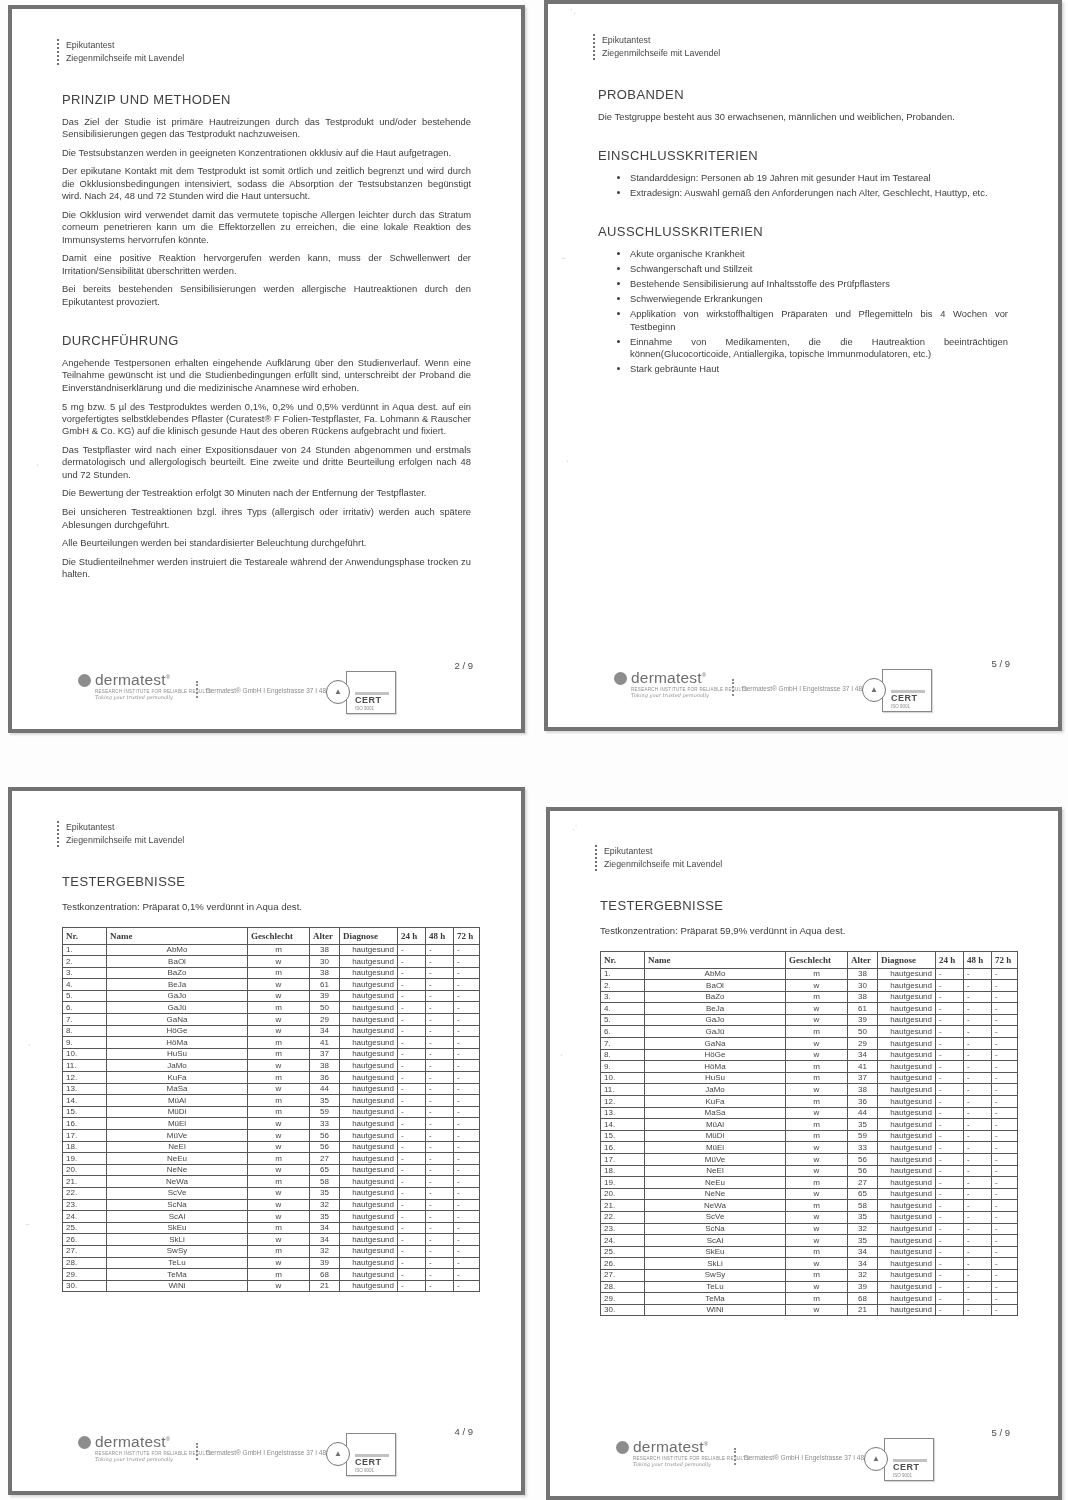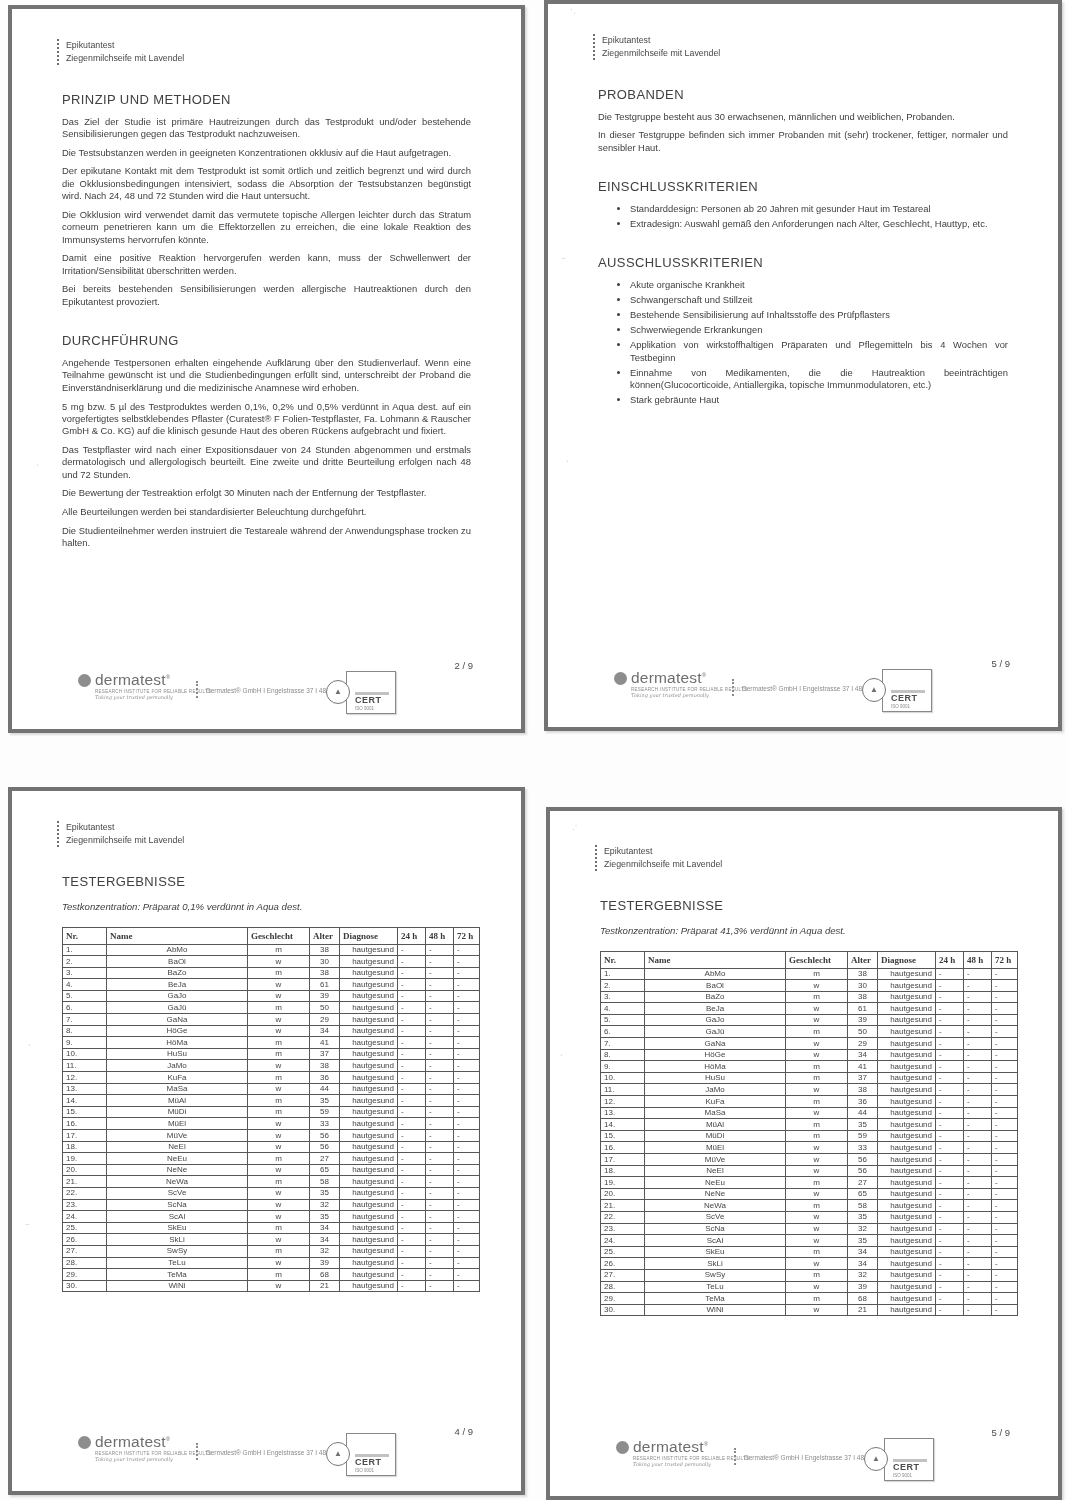--- a/index.html
+++ b/index.html
@@ -23,21 +23,21 @@
   h2{font-size:13px;font-weight:400;letter-spacing:.4px;color:#404040;
      margin:25px 0 9px 0;}
   .content > h2:first-of-type{margin-top:27px;}
 
   .paras p{font-size:9.4px;line-height:1.31;margin:0 0 6.5px 0;
            text-align:justify;text-justify:inter-word;color:#3e3e3e;}
   ul.bullets{margin:4px 0 10px 0;padding-left:32px;}
   ul.bullets li{font-size:9.4px;line-height:1.33;margin:0 0 2.5px 0;
                 text-align:justify;color:#3e3e3e;}
 
-  .subtitle{font-size:9.6px;margin:12px 0 0 0;color:#3e3e3e;font-style:italic;}
+  .subtitle{font-size:9.6px;margin:12px 0 0 0;color:#3e3e3e;}
 
   table.results{border-collapse:collapse;margin-top:15px;width:417px;table-layout:fixed;}
   table.results th, table.results td{border:1px solid #565656;overflow:hidden;white-space:nowrap;}
   table.results th{font-size:9px;font-weight:700;text-align:left;padding:3px 3px;color:#3a3a3a;font-family:Liberation Serif, serif;}
   table.results td{font-size:8px;padding:.5px 3px;line-height:1.2;color:#454545;}
   table.results td:nth-child(1){text-align:left;}
   table.results td:nth-child(2){text-align:center;}
   table.results td:nth-child(3){text-align:center;}
   table.results td:nth-child(4){text-align:center;}
   table.results td:nth-child(5){text-align:right;}
@@ -87,20 +87,21 @@
           <p>Die Okklusion wird verwendet damit das vermutete topische Allergen leichter durch das Stratum corneum penetrieren kann um die Effektorzellen zu erreichen, die eine lokale Reaktion des Immunsystems hervorrufen könnte.</p>
           <p>Damit eine positive Reaktion hervorgerufen werden kann, muss der Schwellenwert der Irritation/Sensibilität überschritten werden.</p>
           <p>Bei bereits bestehenden Sensibilisierungen werden allergische Hautreaktionen durch den Epikutantest provoziert.</p>
         </div>
       <h2>DURCHFÜHRUNG</h2>
       <div class="paras">
           <p>Angehende Testpersonen erhalten eingehende Aufklärung über den Studienverlauf. Wenn eine Teilnahme gewünscht ist und die Studienbedingungen erfüllt sind, unterschreibt der Proband die Einverständniserklärung und die medizinische Anamnese wird erhoben.</p>
           <p>5 mg bzw. 5 µl des Testproduktes werden 0,1%, 0,2% und 0,5% verdünnt in Aqua dest. auf ein vorgefertigtes selbstklebendes Pflaster (Curatest® F Folien-Testpflaster, Fa. Lohmann &amp; Rauscher GmbH &amp; Co. KG) auf die klinisch gesunde Haut des oberen Rückens aufgebracht und fixiert.</p>
           <p>Das Testpflaster wird nach einer Expositionsdauer von 24 Stunden abgenommen und erstmals dermatologisch und allergologisch beurteilt. Eine zweite und dritte Beurteilung erfolgen nach 48 und 72 Stunden.</p>
           <p>Die Bewertung der Testreaktion erfolgt 30 Minuten nach der Entfernung der Testpflaster.</p>
+          <p>Bei unsicheren Testreaktionen bzgl. ihres Typs (allergisch oder irritativ) werden auch spätere Ablesungen durchgeführt.</p>
           <p>Alle Beurteilungen werden bei standardisierter Beleuchtung durchgeführt.</p>
           <p>Die Studienteilnehmer werden instruiert die Testareale während der Anwendungsphase trocken zu halten.</p>
         </div>
     </div>
     <div class="pagenum">2 / 9</div>
     <div class="brandrow">
       <div class="logo">
         <span class="logo-dot"></span>
         <div>
           <div class="word"><span>dermatest</span><sup>®</sup></div>
@@ -124,25 +125,24 @@
 
   <section class="page page2">
     <div class="content">
       <div class="dochead">
         <div>Epikutantest</div>
         <div>Ziegenmilchseife mit Lavendel</div>
       </div>
       <h2>PROBANDEN</h2>
       <div class="paras">
           <p>Die Testgruppe besteht aus 30 erwachsenen, männlichen und weiblichen, Probanden.</p>
-          <p>In dieser Testgruppe befinden sich immer Probanden mit (sehr) trockener, fettiger, normaler und sensibler Haut.</p>
         </div>
       <h2>EINSCHLUSSKRITERIEN</h2>
       <ul class="bullets">
-          <li>Standarddesign: Personen ab 20 Jahren mit gesunder Haut im Testareal</li>
+          <li>Standarddesign: Personen ab 19 Jahren mit gesunder Haut im Testareal</li>
           <li>Extradesign: Auswahl gemäß den Anforderungen nach Alter, Geschlecht, Hauttyp, etc.</li>
         </ul>
       <h2>AUSSCHLUSSKRITERIEN</h2>
       <ul class="bullets">
           <li>Akute organische Krankheit</li>
           <li>Schwangerschaft und Stillzeit</li>
           <li>Bestehende Sensibilisierung auf Inhaltsstoffe des Prüfpflasters</li>
           <li>Schwerwiegende Erkrankungen</li>
           <li>Applikation von wirkstoffhaltigen Präparaten und Pflegemitteln bis 4 Wochen vor Testbeginn</li>
           <li>Einnahme von Medikamenten, die die Hautreaktion beeinträchtigen können(Glucocorticoide, Antiallergika, topische Immunmodulatoren, etc.)</li>
@@ -532,21 +532,21 @@
     </div>
   </section>
 
   <section class="page page4">
     <div class="content">
       <div class="dochead">
         <div>Epikutantest</div>
         <div>Ziegenmilchseife mit Lavendel</div>
       </div>
       <h2>TESTERGEBNISSE</h2>
-      <p class="subtitle">Testkonzentration: Präparat 41,3% verdünnt in Aqua dest.</p>
+      <p class="subtitle">Testkonzentration: Präparat 59,9% verdünnt in Aqua dest.</p>
       <table class="results">
         <colgroup>
             <col style="width:44px">
             <col style="width:141px">
             <col style="width:62px">
           <col style="width:30px">
             <col style="width:58px">
             <col style="width:28px">
           <col style="width:28px">
             <col style="width:26px">

